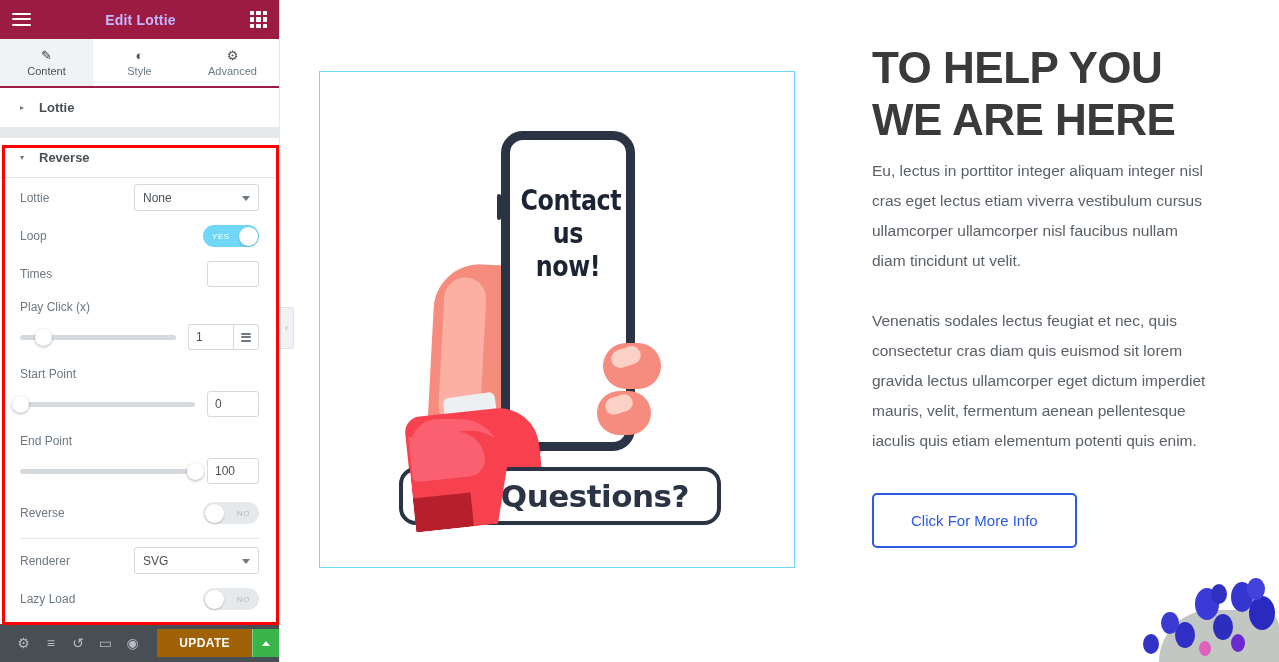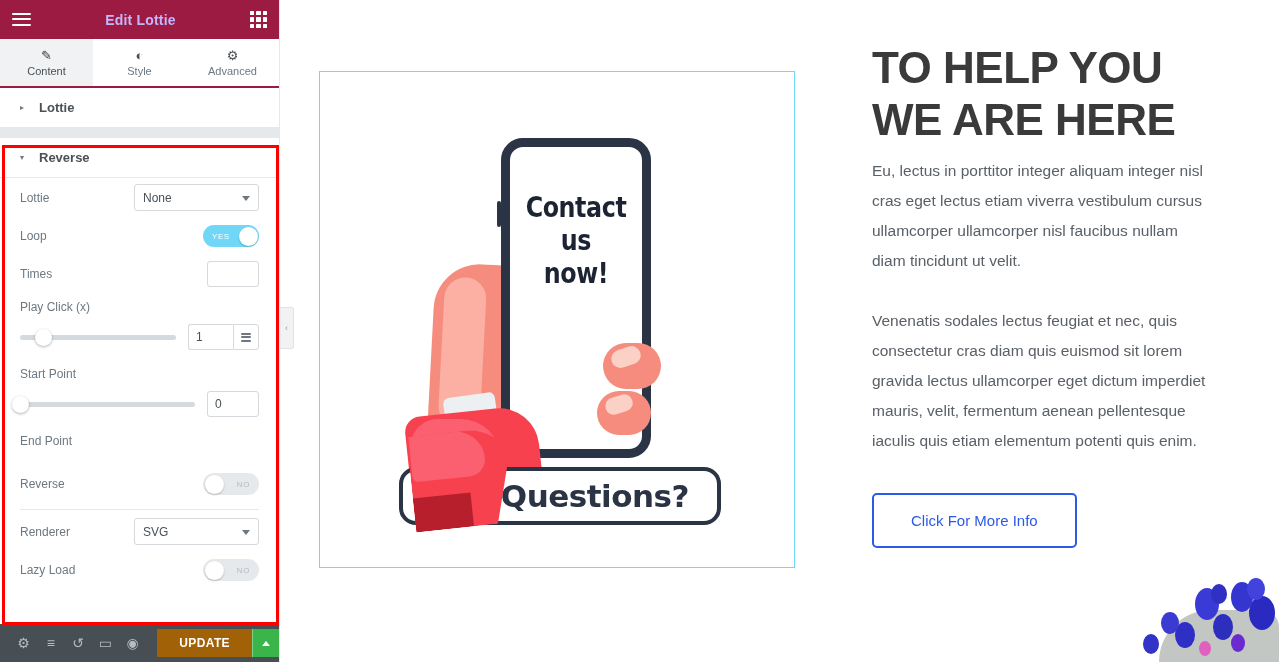--- a/index.html
+++ b/index.html
@@ -184,22 +184,22 @@
   .widget-box {
     position: absolute; left: 39px; top: 71px;
     width: 476px; height: 497px;
     border: 1px solid #71D7F7; background: #fff;
     display: flex; align-items: center; justify-content: center;
   }
   .lottie-art { position: relative; width: 400px; height: 450px; }
 
   
   .phone {
-    position: absolute; left: 144px; top: 43px;
-    width: 150px; height: 320px;
+    position: absolute; left: 144px; top: 36px;
+    width: 134px; height: 320px;
     border: 9px solid #2B3445; border-radius: 22px; background: #fff;
     z-index: 3;
   }
   .phone::before {
     content: ""; position: absolute; left: -13px; top: 54px;
     width: 4px; height: 26px; background: #2B3445; border-radius: 2px;
   }
   .phone-text {
     position: absolute; left: 0; right: 0; top: 44px;
     text-align: center; color: #1C2433;
@@ -402,20 +402,26 @@
           <div class="slider-row">
             <div class="track">
               <span class="handle" id="sp-handle" style="left: 0%;"></span>
             </div>
             <input class="num wide" type="text" value="0" style="">
           </div>
         </div>
 
         <div class="row stack">
           <span class="lbl-top">End Point</span>
+          <div class="slider-row">
+            <div class="track">
+              <span class="handle" id="ep-handle" style="left: 100%;"></span>
+            </div>
+            <input class="num wide" type="text" value="100" style="">
+          </div>
         </div>
 
         <div class="row">
           <span class="lbl">Reverse</span>
           <div class="toggle off">
             <span class="tlabel">NO</span>
             <span class="knob"></span>
           </div>
         </div>
 

